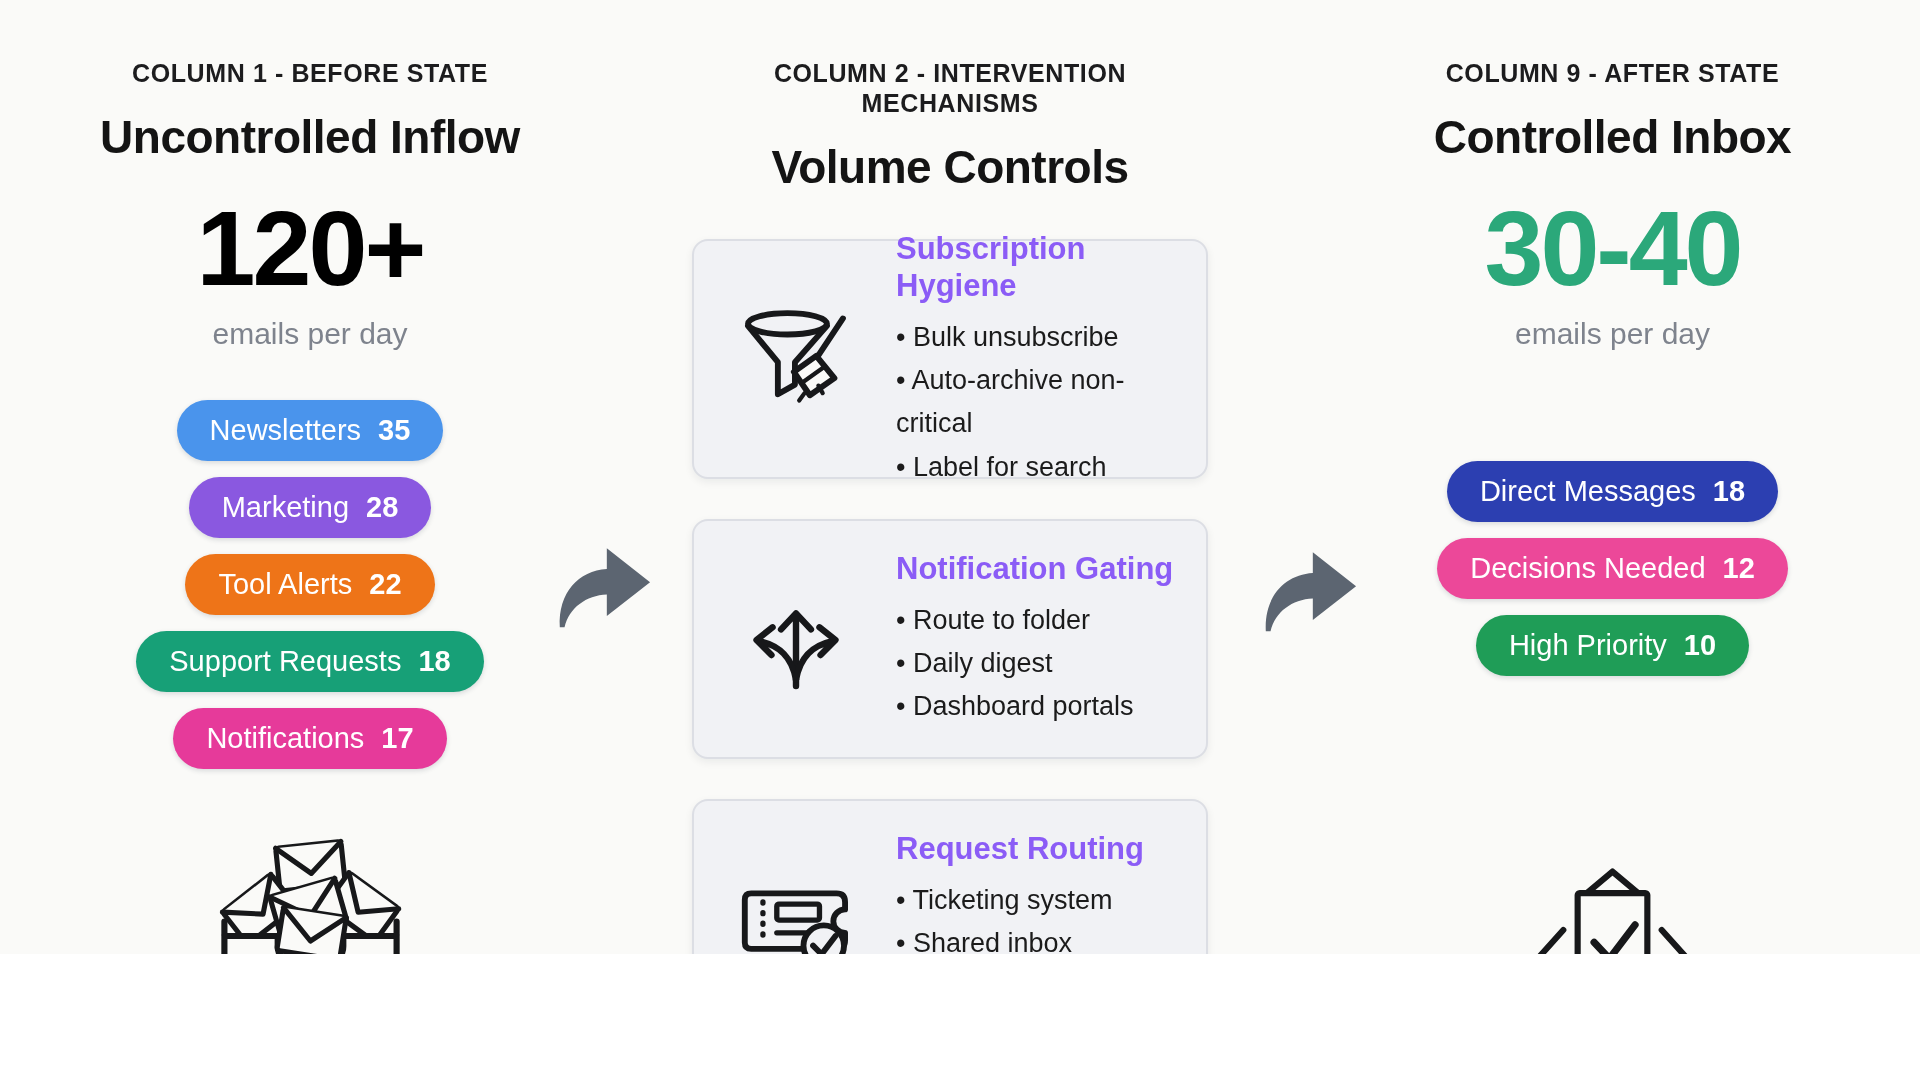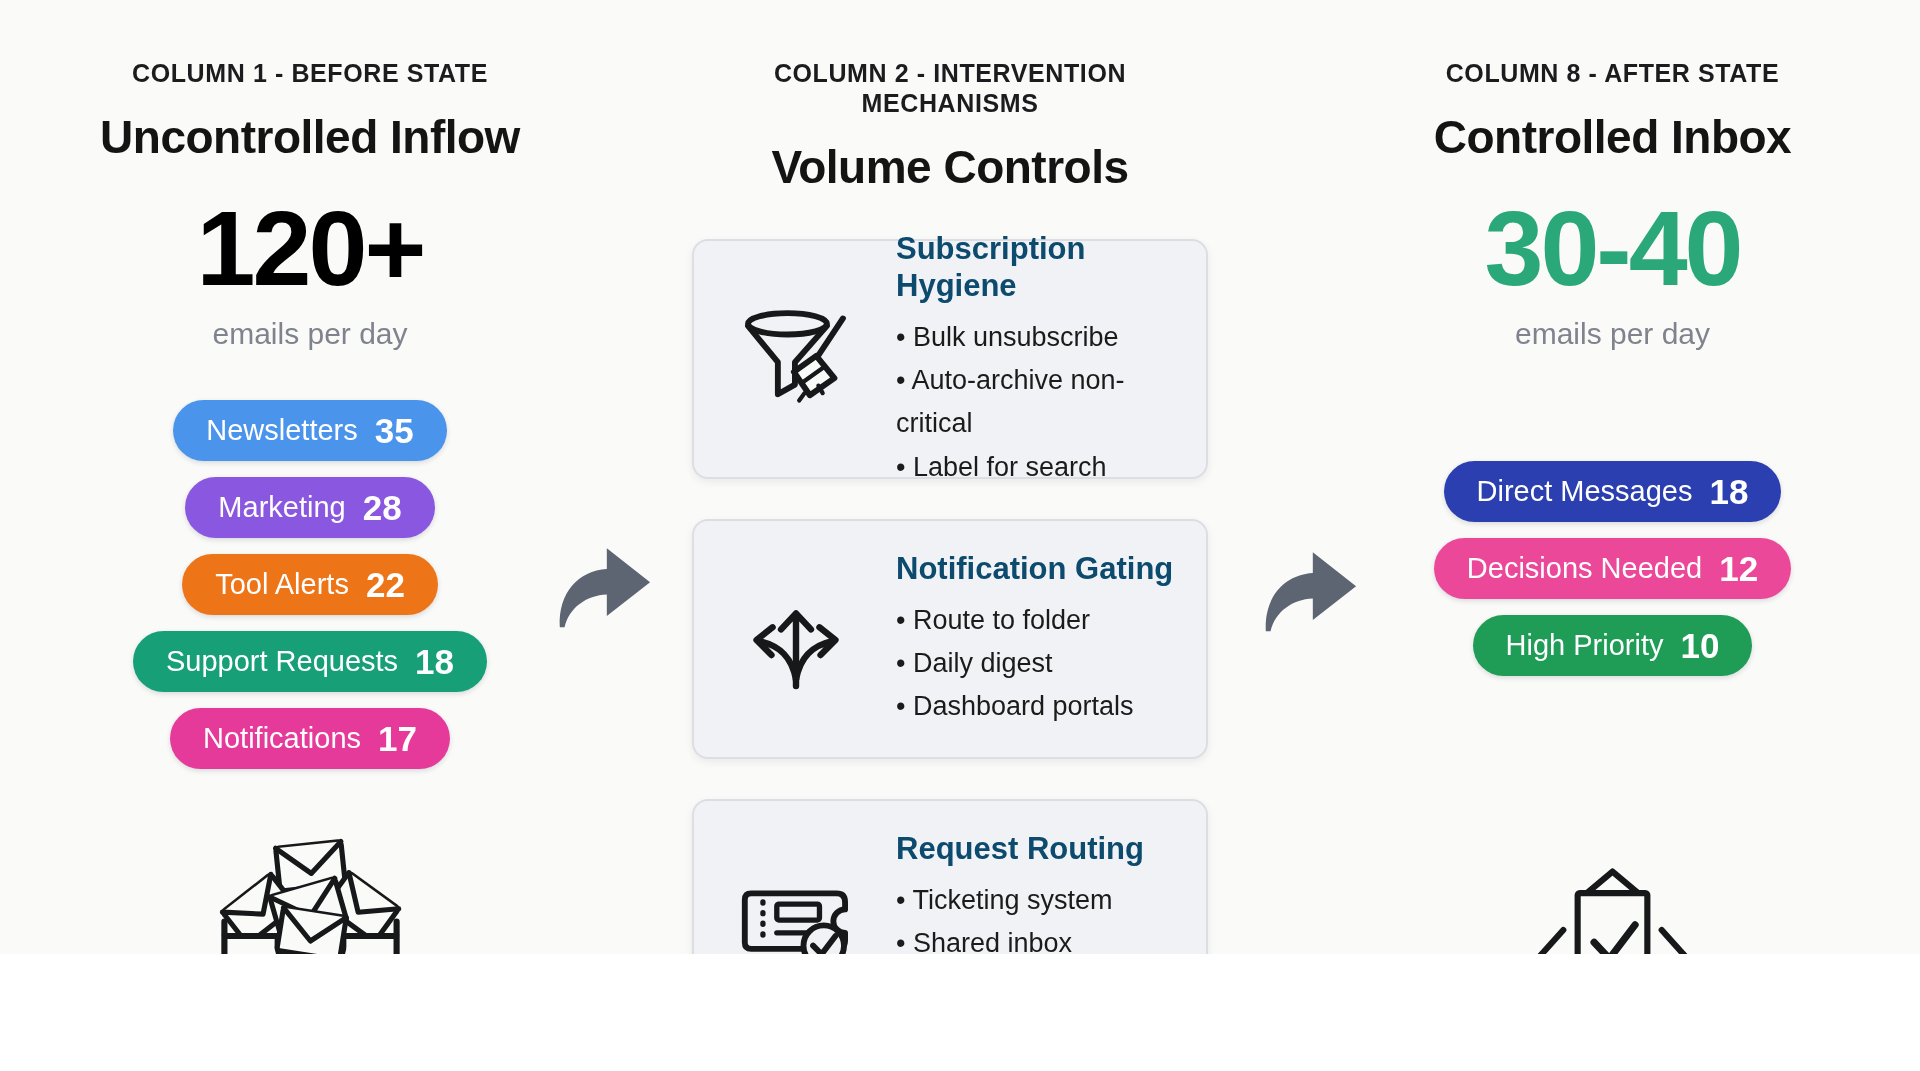--- a/index.html
+++ b/index.html
@@ -13,29 +13,29 @@
   .kicker{font-size:25px;font-weight:700;letter-spacing:.6px;color:#1c1c1e;line-height:1.2;}
   .big-title{margin-top:22px;font-size:46px;font-weight:700;color:#141414;line-height:1.2;letter-spacing:-.5px;}
   .stat-value{margin-top:28px;font-size:106px;font-weight:700;line-height:1.05;letter-spacing:-3px;}
   .stat-caption{margin-top:12px;font-size:30px;color:#7E838D;line-height:1.2;}
   .pills{display:flex;flex-direction:column;align-items:center;gap:16px;}
   .col1 .pills{margin-top:48px;}
   .col3 .pills{margin-top:80px;}
   .pill{height:61px;display:inline-flex;align-items:center;gap:17px;padding:0 33px;border-radius:31px;color:#fff;
         box-shadow:0 2px 5px rgba(30,40,60,.15);}
   .pill-label{font-size:29px;}
-  .pill-count{font-size:35px;font-weight:700;}
+  .pill-count{font-size:29px;font-weight:700;}
   .bottom-icon{line-height:0;}
   .col1 .bottom-icon{margin-top:52px;}
   .col3 .bottom-icon{margin-top:180px;}
   .cards{margin-top:44px;display:flex;flex-direction:column;gap:40px;align-items:center;}
   .card{width:516px;height:240px;box-sizing:border-box;background:#F1F2F5;border:2px solid #DCDEE4;border-radius:16px;
         box-shadow:0 3px 8px rgba(20,25,40,.07);display:flex;align-items:center;text-align:left;padding:0 24px 0 36px;gap:34px;}
   .card-icon{flex:0 0 132px;display:flex;align-items:center;justify-content:center;line-height:0;}
-  .card-title{font-size:31px;font-weight:700;color:#0c4a6e;margin:0 0 12px 0;line-height:1.2;}
+  .card-title{font-size:31px;font-weight:700;color:#8b5cf6;margin:0 0 12px 0;line-height:1.2;}
   .card-bullets{list-style:none;margin:0;padding:0;}
   .card-bullets li{font-size:27px;color:#1b1b1b;line-height:1.6;}
   .card-bullets li::before{content:"•  ";}
   .flow-arrow{position:absolute;line-height:0;}
   .arrow-1{left:552px;top:538px;}
   .arrow-2{left:1258px;top:542px;}
   .icon-stroke{stroke:#17181A;fill:none;stroke-linecap:round;stroke-linejoin:round;}
   .icon-fillbg{fill:#FAFAF8;stroke:#17181A;stroke-linecap:round;stroke-linejoin:round;}
   .icon-fillcard{fill:#F1F2F5;stroke:#17181A;stroke-linecap:round;stroke-linejoin:round;}
 </style>
@@ -171,21 +171,21 @@
             </ul>
           </div>
         </div>
 
       </div>
     </div>
   </div>
 
   <div class="col col3">
     <div class="col-inner">
-      <div class="kicker">COLUMN 8 - AFTER STATE</div>
+      <div class="kicker">COLUMN 9 - AFTER STATE</div>
       <div class="big-title">Controlled Inbox</div>
       <div class="stat-value" style="color: rgb(43, 168, 122);">30-40</div>
       <div class="stat-caption">emails per day</div>
 
       <div class="pills">
         <div class="pill" style="background-color: rgb(44, 63, 177); margin-top: 29px;">
           <span class="pill-label">Direct Messages</span>
           <span class="pill-count">18</span>
         </div>
         <div class="pill" style="background-color: #ec4899;">

